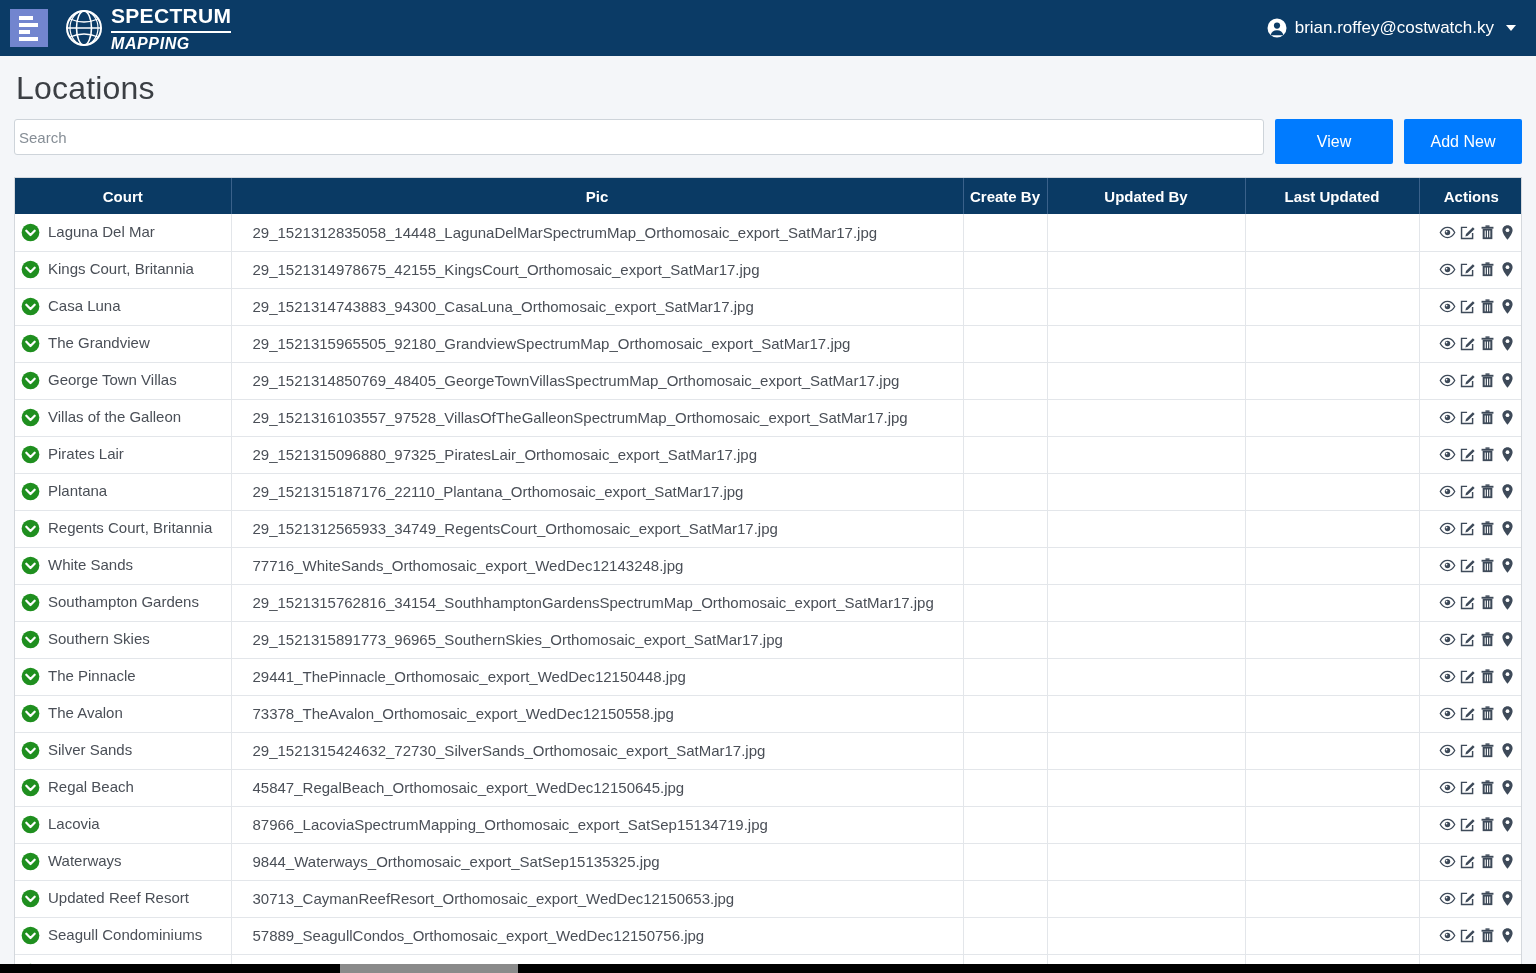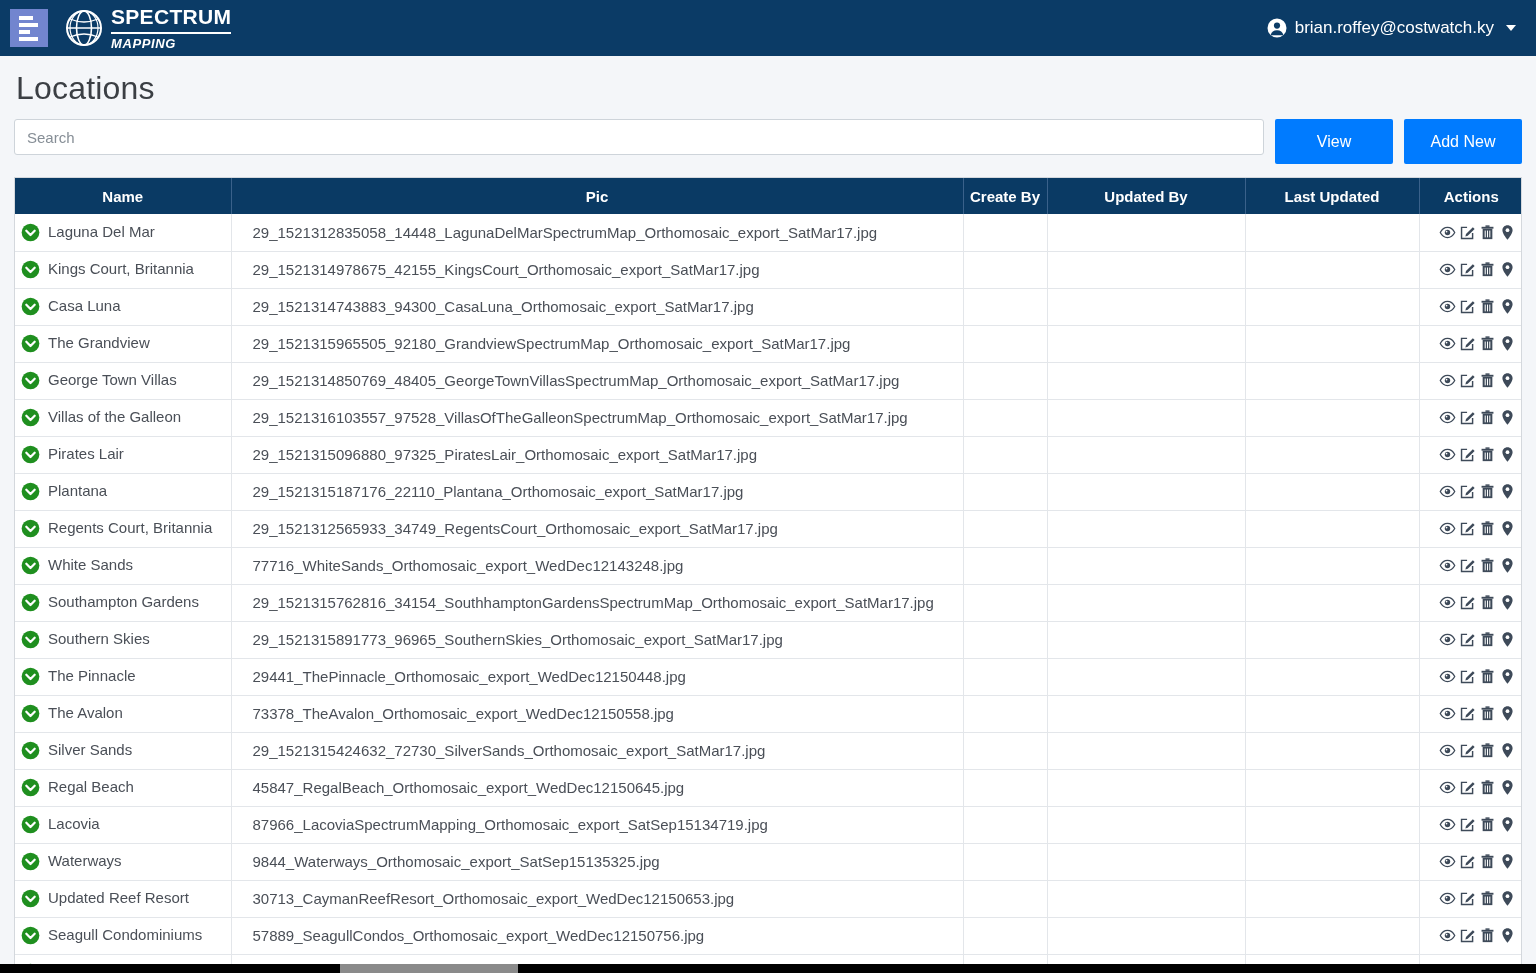--- a/index.html
+++ b/index.html
@@ -44,21 +44,21 @@
   }
   #brand .globe { width: 40px; height: 40px; display:block; }
   #brand .wordmark { display: flex; flex-direction: column; line-height: 1; }
   #brand .wordmark .w1 {
     color: #fff; font-size: 21px; font-weight: bold;
     letter-spacing: .3px;
     font-family: "Liberation Sans", sans-serif;
     border-bottom: 2px solid #fff; padding-bottom: 5px;
   }
   #brand .wordmark .w2 {
-    color: #fff; font-size: 13px; font-weight: bold; font-style: italic;
+    color: #fff; font-size: 16px; font-weight: bold; font-style: italic;
     letter-spacing: .6px; margin-top: 3px;
   }
 
   #user-menu {
     margin-left: auto;
     display: flex; align-items: center; gap: 8px;
     color: #fff; font-size: 17px;
     cursor: pointer;
     padding-right: 6px;
   }
@@ -83,21 +83,21 @@
     margin: 14px 0 12px 2px;
     letter-spacing: .2px;
   }
 
   #toolbar { display: flex; align-items: stretch; gap: 0; margin-bottom: 13px; }
   #search-input {
     flex: 1 1 auto;
     height: 36px;
     border: 1px solid #ced4da;
     border-radius: 3px;
-    padding: 0 12px;
+    padding: 0 4px;
     font-size: 15px;
     color: #495057;
     background: #fff;
     font-family: "Liberation Sans", sans-serif;
     outline: none;
   }
   #search-input::placeholder { color: #868e96; }
   .tb-btn {
     height: 45px;
     min-width: 118px;
@@ -236,21 +236,21 @@
       <colgroup>
         <col class="c-name">
           <col class="c-pic">
           <col class="c-create">
         <col class="c-upd">
           <col class="c-last">
           <col class="c-act">
       </colgroup>
       <thead>
         <tr>
-          <th>Name</th>
+          <th>Court</th>
           <th>Pic</th>
           <th>Create By</th>
           <th>Updated By</th>
           <th>Last Updated</th>
           <th>Actions</th>
         </tr>
       </thead>
       <tbody id="table-body">
           <tr>
             <td class="name-cell">

